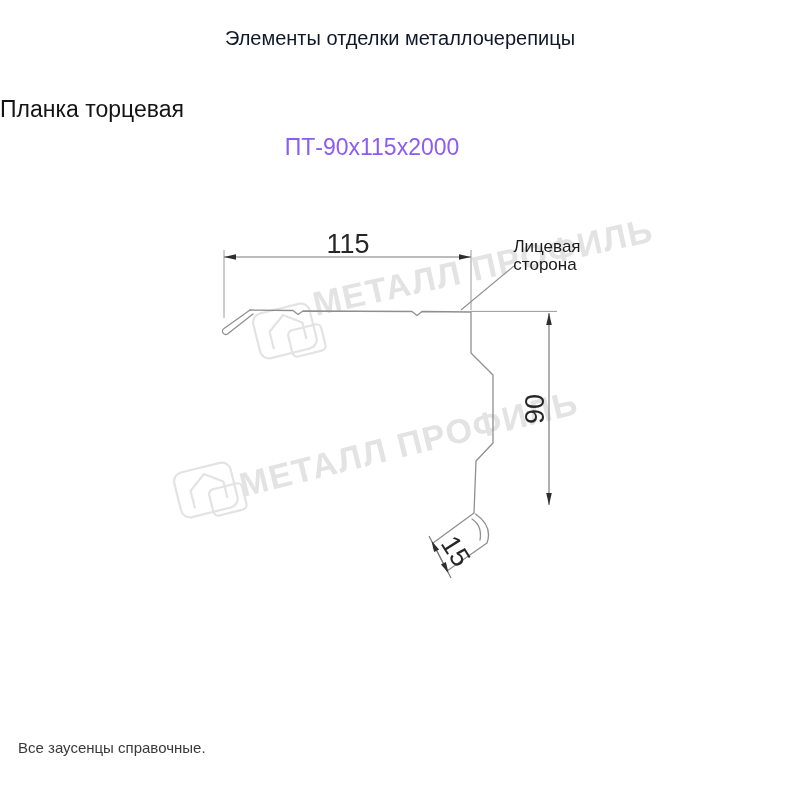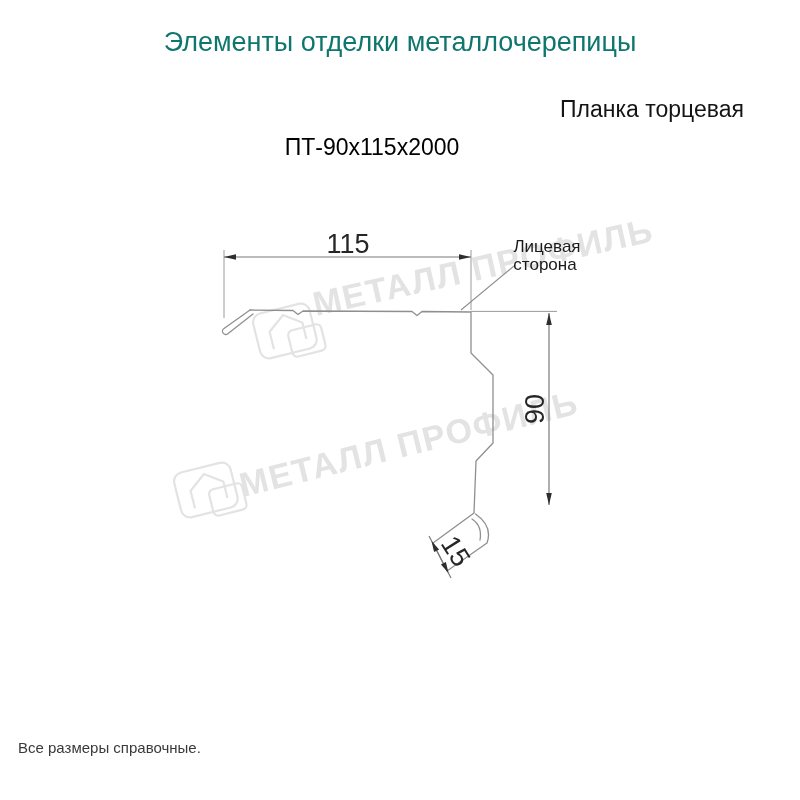--- a/index.html
+++ b/index.html
@@ -1,23 +1,23 @@
 <!DOCTYPE html>
 <html><head>
 <meta charset="utf-8">
 <style>
   html,body{margin:0;padding:0;background:#fff;}
   .page{position:relative;width:800px;height:800px;background:#ffffff;overflow:hidden;
         font-family:"Liberation Sans",sans-serif;color:#1a1a1a;}
   .title{position:absolute;top:27px;left:0;width:800px;margin:0;text-align:center;
-         font-size:27px;font-weight:400;color:#0f766e;}
-  .product-name{position:absolute;top:96px;left:0;width:744px;text-align:right;
+         font-size:20px;font-weight:400;color:#0f172a;}
+  .product-name{position:absolute;top:96px;left:0;width:744px;text-align:left;
          font-size:23px;color:#141414;}
   .product-code{position:absolute;top:134px;left:0;width:744px;text-align:center;
-         font-size:23px;color:#000000;}
+         font-size:23px;color:#8b5cf6;}
   svg.drawing{position:absolute;left:0;top:0;width:800px;height:800px;}
   .wm-text{font-family:"Liberation Sans",sans-serif;font-weight:700;font-size:34px;letter-spacing:1.5px;}
   .dim-text{font-family:"Liberation Sans",sans-serif;font-size:27px;fill:#262626;}
   .label-text{font-family:"Liberation Sans",sans-serif;font-size:17px;fill:#1a1a1a;}
   .footer{position:absolute;left:18px;top:738px;font-size:15px;line-height:20px;color:#3a3a3a;}
 </style>
 </head>
 <body>
 
 <div class="page">
@@ -83,16 +83,16 @@
 
     <g>
       <line x1="514" y1="266" x2="461" y2="310" stroke="#8f8f8f" stroke-width="1.1"></line>
       <text class="label-text" x="547" y="252" text-anchor="middle">Лицевая</text>
       <text class="label-text" x="545" y="270" text-anchor="middle">сторона</text>
     </g>
 
   </svg>
 
   <div class="footer">
-    <div>Все размеры справочные.</div>
+    <div>Все заусенцы справочные.</div>
   </div>
 
 </div>
 
 </body></html>

